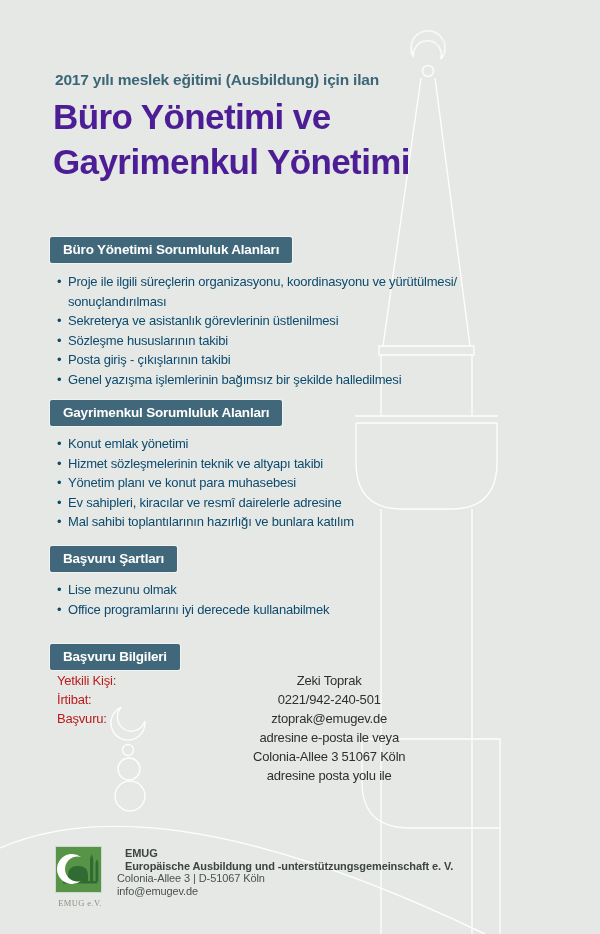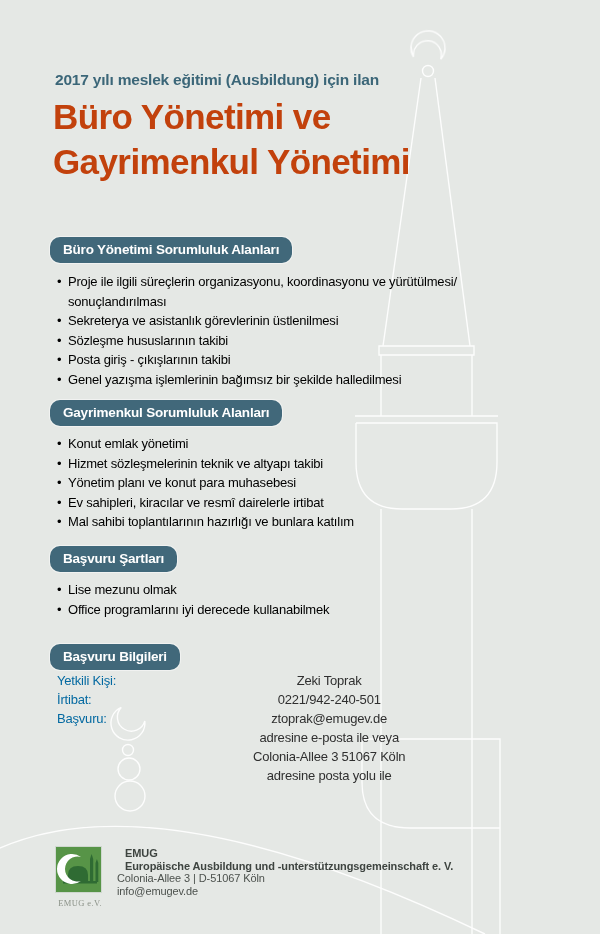--- a/index.html
+++ b/index.html
@@ -4,36 +4,36 @@
 <style>
   html,body{margin:0;padding:0;background:#e5e8e5;}
   .page{position:relative;width:600px;height:934px;background:#e5e8e5;overflow:hidden;
         font-family:"Liberation Sans",sans-serif;}
   .watermark{position:absolute;left:0;top:0;z-index:0;}
   .content{position:absolute;left:0;top:0;width:560px;height:934px;z-index:1;}
 
   .kicker{position:absolute;left:55px;top:71px;font-size:15.5px;font-weight:bold;
           color:#3b6678;letter-spacing:-0.2px;}
   .title{position:absolute;left:53px;top:94px;font-size:35px;line-height:45px;
-         font-weight:bold;color:#c2410c;letter-spacing:-0.6px;}
+         font-weight:bold;color:#4c1d95;letter-spacing:-0.6px;}
 
   .pill{position:absolute;left:50px;height:26px;line-height:26px;padding:0 13px;
         background:#41687a;color:#ffffff;font-size:13.5px;font-weight:bold;
-        border-radius:10px;box-shadow:0 0 0 1px rgba(255,255,255,0.45);
+        border-radius:2px;box-shadow:0 0 0 1px rgba(255,255,255,0.45);
         letter-spacing:-0.2px;white-space:nowrap;}
   .pill1{top:237px;} .pill2{top:400px;} .pill3{top:546px;} .pill4{top:644px;}
 
-  .blist{position:absolute;left:57px;width:500px;color:#000000;font-size:13px;
+  .blist{position:absolute;left:57px;width:500px;color:#0c4a6e;font-size:13px;
          line-height:19.5px;letter-spacing:-0.2px;}
   .list1{top:272px;} .list2{top:434px;} .list3{top:580px;}
   .blist .b{position:relative;padding-left:11px;white-space:pre-line;}
   .blist .b::before{content:"\2022";position:absolute;left:0;top:0;}
 
   .contact-labels{position:absolute;left:57px;top:671px;font-size:13px;
-                  line-height:19px;color:#0369a1;letter-spacing:-0.2px;}
+                  line-height:19px;color:#b91c1c;letter-spacing:-0.2px;}
   .contact-values{position:absolute;left:253px;top:671px;font-size:13px;
                   line-height:19px;color:#2f2f2f;letter-spacing:-0.2px;text-align:center;}
 
   .logo-block{position:absolute;left:55px;top:846px;width:47px;text-align:right;}
   .logo-caption{margin-top:1px;font-family:"Liberation Serif",serif;font-size:8.5px;
                 color:#8b9288;letter-spacing:0.4px;white-space:nowrap;}
   .finfo{position:absolute;left:117px;top:847px;font-size:11px;line-height:12.7px;
          color:#4c514d;letter-spacing:-0.1px;white-space:nowrap;}
   .finfo .bold{font-weight:bold;color:#3e4440;padding-left:8px;}
 </style>
@@ -86,21 +86,21 @@
       <div class="b">Sözleşme hususlarının takibi</div>
       <div class="b">Posta giriş - çıkışlarının takibi</div>
       <div class="b">Genel yazışma işlemlerinin bağımsız bir şekilde halledilmesi</div>
     </div>
 
     <div class="pill pill2">Gayrimenkul Sorumluluk Alanları</div>
     <div class="blist list2">
       <div class="b">Konut emlak yönetimi</div>
       <div class="b">Hizmet sözleşmelerinin teknik ve altyapı takibi</div>
       <div class="b">Yönetim planı ve konut para muhasebesi</div>
-      <div class="b">Ev sahipleri, kiracılar ve resmî dairelerle irtibat</div>
+      <div class="b">Ev sahipleri, kiracılar ve resmî dairelerle adresine</div>
       <div class="b">Mal sahibi toplantılarının hazırlığı ve bunlara katılım</div>
     </div>
 
     <div class="pill pill3">Başvuru Şartları</div>
     <div class="blist list3">
       <div class="b">Lise mezunu olmak</div>
       <div class="b">Office programlarını iyi derecede kullanabilmek</div>
     </div>
 
     <div class="pill pill4">Başvuru Bilgileri</div>

